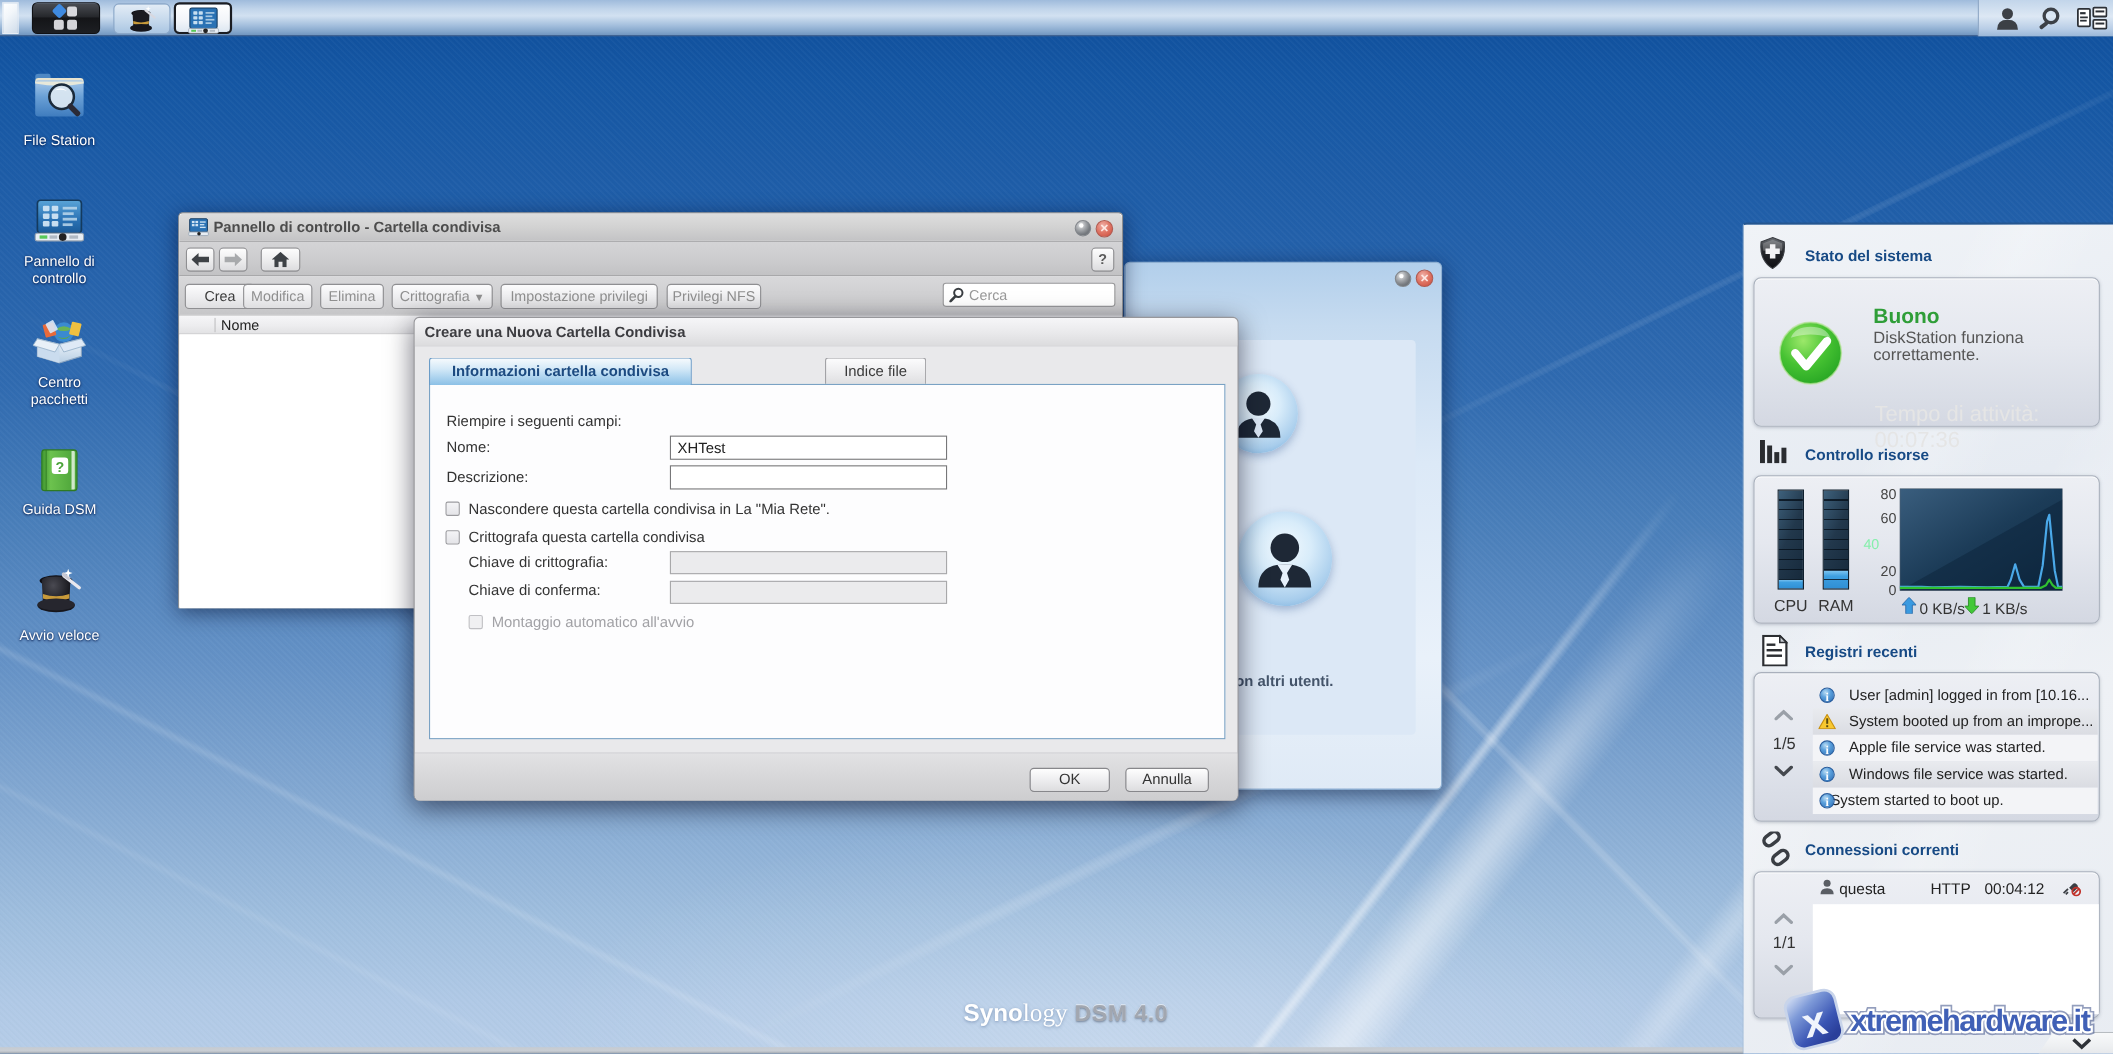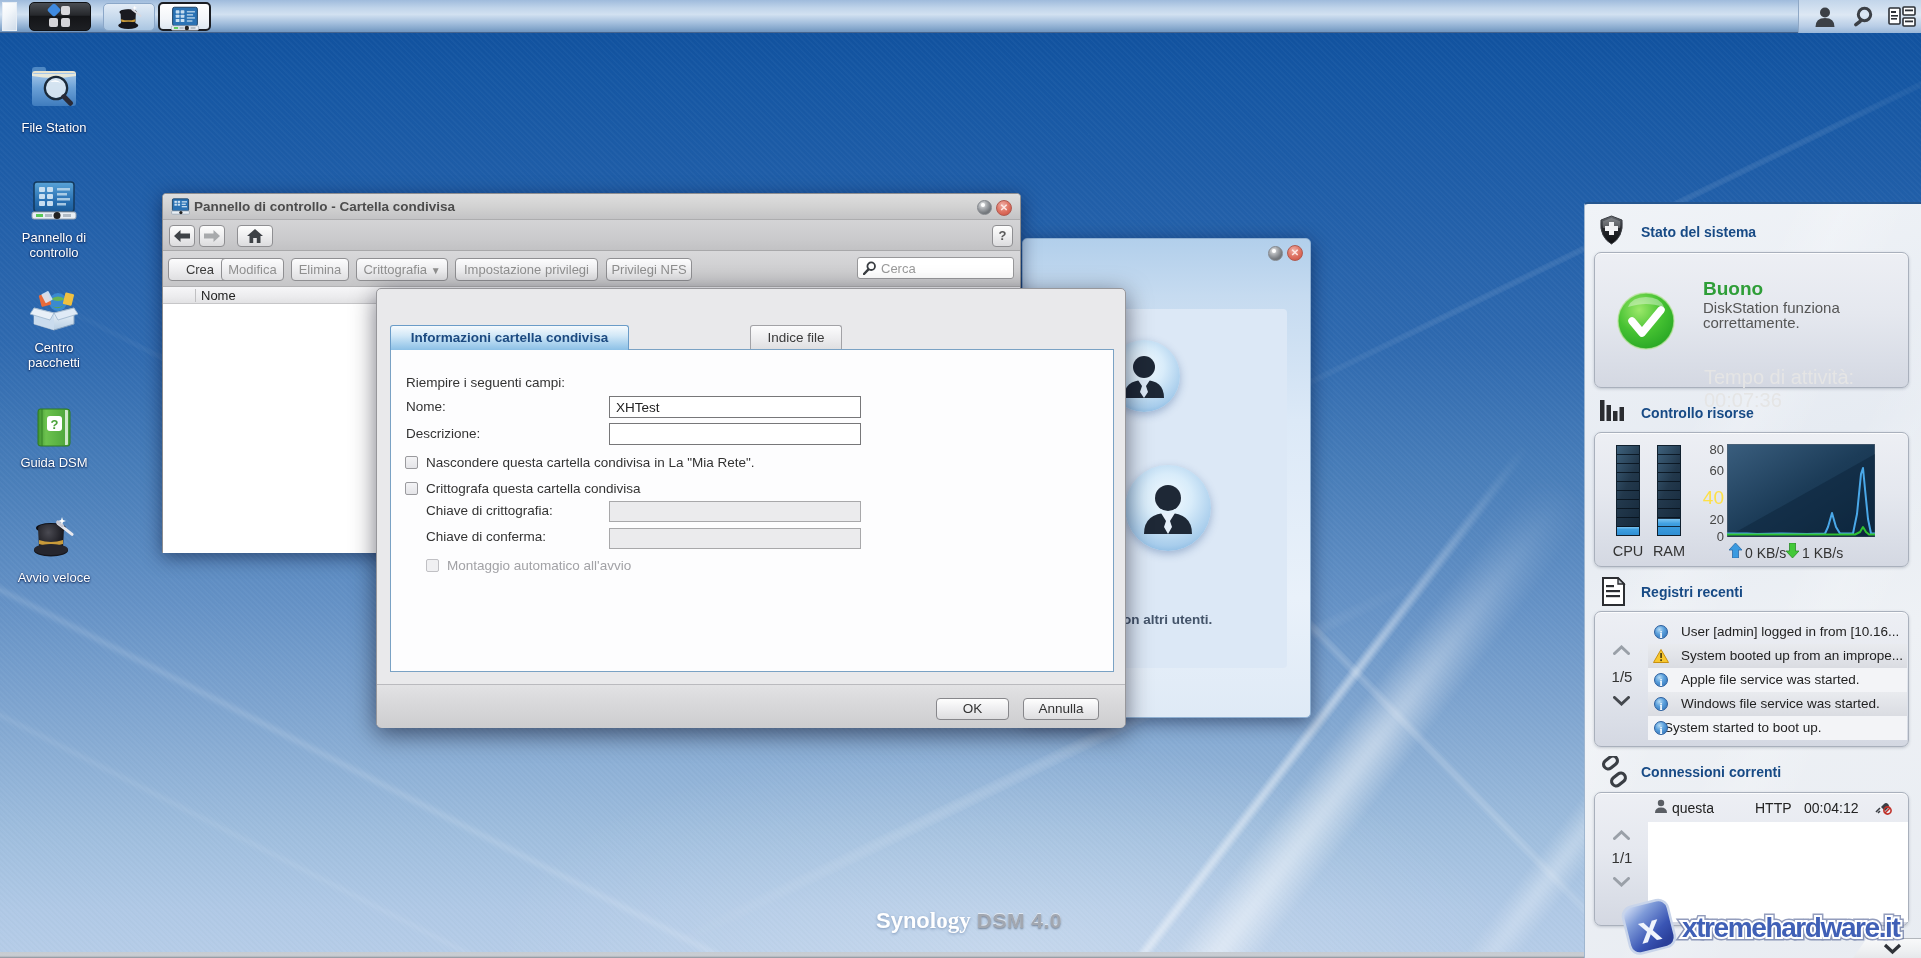--- a/index.html
+++ b/index.html
@@ -125,21 +125,21 @@
   .lrow { position:absolute; left:1648px; width:259px; height:24px; font-size:13.5px; color:#222; line-height:24px; white-space:nowrap; overflow:hidden; }
   .lrow.alt { background:linear-gradient(180deg,#e9ebef 0%,#dadce2 100%); }
   .lrow.wht { background:#f3f4f7; }
   .info-i { position:absolute; left:6px; top:5px; width:14px; height:14px; border-radius:50%;
     background: radial-gradient(circle at 38% 30%, #b8dcf4 0%, #5ba0dc 40%, #2a6cb4 100%); border:1px solid #2a5e9e; }
   .info-i::after { content:"i"; position:absolute; width:100%; text-align:center; top:-4px; font-size:11px; font-weight:bold; color:#fff; font-family:"Liberation Serif",serif; }
 
   
   #synologo { position:absolute; left:876px; top:908px; color:#fff; font-size:22px; letter-spacing:0px; text-shadow:0 1px 3px rgba(30,60,110,0.4); }
   #synologo .b { font-weight:bold; }
-  #synologo .serif { font-family:"Liberation Serif",serif; font-size:23px;font-weight:bold; }
+  #synologo .serif { font-family:"Liberation Serif",serif; font-size:23px; }
   #synologo .dsm { margin-left:0px; color:#a2a7b0; font-weight:bold; font-size:21px; letter-spacing:0.5px;
     text-shadow:0 -1px 0 rgba(255,255,255,0.55), 0 1px 2px rgba(50,60,80,0.55); }
 
   #bottomstrip { position:absolute; left:0; top:952px; width:1585px; height:6px;
     background:linear-gradient(180deg,#c6cbd1 0%,#c9ced4 55%,#b4bac1 78%,#878d95 100%); }
 
   #collapse-tab { position:absolute; left:1853px; top:938px; width:68px; height:20px;
     background:linear-gradient(180deg,#f8f9fa 0%,#eef0f2 60%,#e6e8eb 100%);
     border-top:1px solid #b2b6bc; clip-path:polygon(14px 0, 100% 0, 100% 100%, 0 100%); }
 </style>
@@ -421,20 +421,23 @@
     </div>
   </div>
   <div id="cp-head">
     <span style="position:absolute; left:38px; top:1px; font-size:13px; color:#222;">Nome</span>
     <div style="position:absolute; left:32px; top:2px; width:1px; height:13px; background:#c0c0c2;"></div>
   </div>
   <div id="cp-body"></div>
 </div>
 
 <div id="dlg" class="gwin">
+  <div id="dlg-title">
+      <span>Creare una Nuova Cartella Condivisa</span>
+    </div>
   <div id="tab1" class="tab">Informazioni cartella condivisa</div>
   <div id="tab2" class="tab">Windows ACL</div>
   <div id="tab3" class="tab">Indice file</div>
   <div id="dlg-box"></div>
   <div class="dtext" style="left:29px; top:86px;">Riempire i seguenti campi:</div>
   <div class="dtext" style="left:29px; top:110px;">Nome:</div>
   <input class="dinput" style="top: 107px;" value="XHTest">
   <div class="dtext" style="left:29px; top:137px;">Descrizione:</div>
   <input class="dinput" style="top: 134px;" value="">
   <div class="cb" style="left:28px; top:167px;"></div>
@@ -502,21 +505,21 @@
     <div class="segs"></div>
   </div>
   <div class="gauge" style="left:1657px; top:445px;">
     <div class="fill" style="height:16px;"></div>
     <div class="segs"></div>
   </div>
   <div class="abs" style="left:1610px; top:543px; width:36px; text-align:center; font-size:14.5px; color:#333;">CPU</div>
   <div class="abs" style="left:1651px; top:543px; width:36px; text-align:center; font-size:14.5px; color:#333;">RAM</div>
   <div class="abs" style="left:1694px; top:442px; width:30px; text-align:right; font-size:13px; color:#444;">80</div>
   <div class="abs" style="left:1694px; top:463px; width:30px; text-align:right; font-size:13px; color:#444;">60</div>
-  <div class="abs" style="left:1694px; top:487px; width:30px; text-align:right; font-size:19px; color:#fde047;">40</div>
+  <div class="abs" style="left:1694px; top:487px; width:30px; text-align:left; font-size:13px; color:#86efac;">40</div>
   <div class="abs" style="left:1694px; top:512px; width:30px; text-align:right; font-size:13px; color:#444;">20</div>
   <div class="abs" style="left:1694px; top:529px; width:30px; text-align:right; font-size:13px; color:#444;">0</div>
   <svg class="abs" style="left:1727px; top:444px;" width="148" height="93" viewBox="0 0 148 93">
     <defs>
         <linearGradient id="plot" x1="0" y1="0" x2="1" y2="1">
       <stop offset="0" stop-color="#3a5e7e"></stop>
           <stop offset="0.5" stop-color="#1c3c58"></stop>
           <stop offset="1" stop-color="#0e2a42"></stop>
         </linearGradient>
       </defs>

